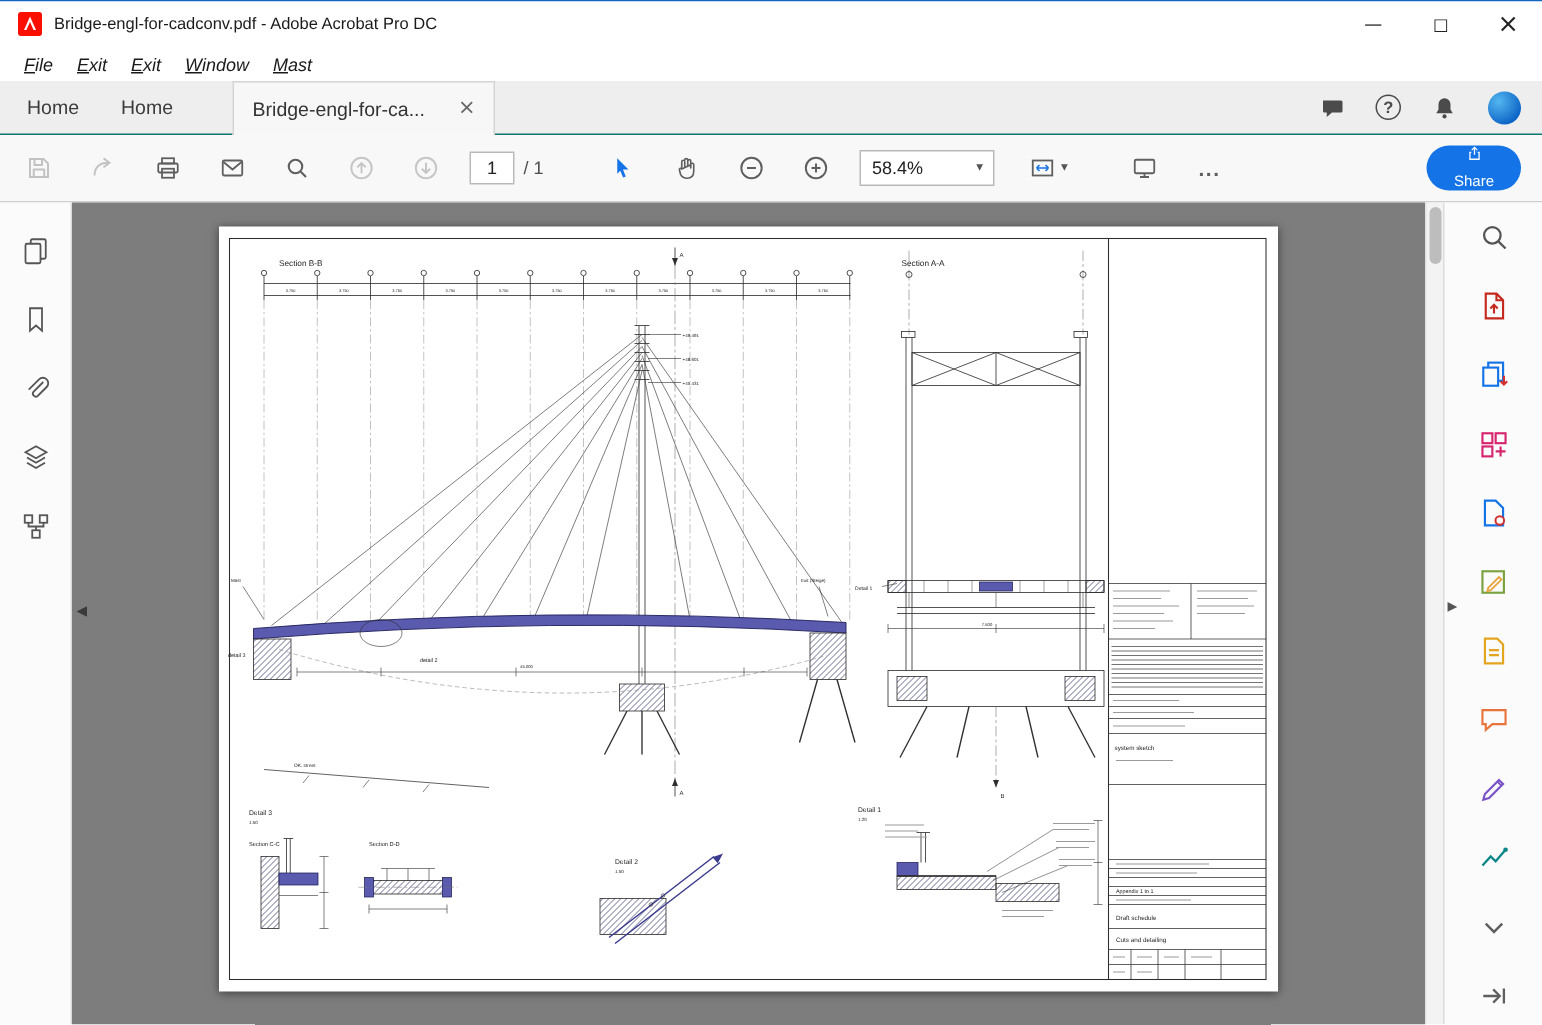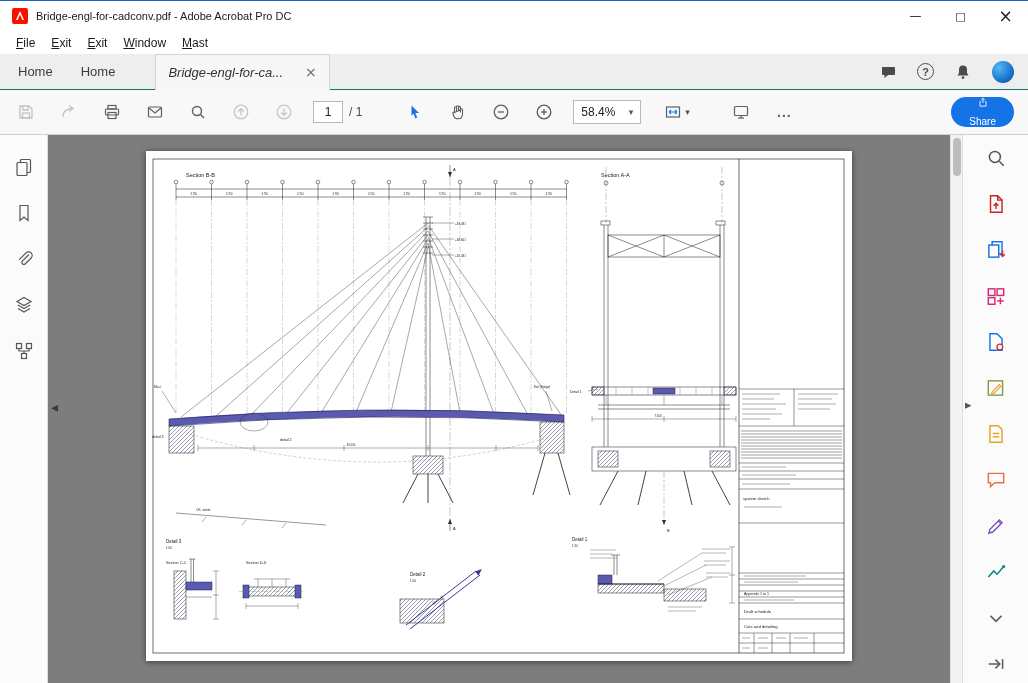--- a/index.html
+++ b/index.html
@@ -13,46 +13,46 @@
   .tb-title { margin-left:8px; font-size:11px; color:#1a1a1a; flex:1; white-space:nowrap; }
   .win-controls { display:flex; height:100%; }
   .win-btn { width:45px; height:100%; display:flex; align-items:center; justify-content:center;
              color:#222; font-family:"DejaVu Sans", sans-serif; cursor:default; }
   .win-btn.min { font-size:12px; }
   .win-btn.max { font-size:11px; }
   .win-btn.close { font-size:17px; }
 
   
   .menubar { height:23px; background:#fff; display:flex; align-items:center; padding-left:8px; flex:0 0 auto; }
-  .menu-item { display:inline-block; padding:3px 8px; font-size:12px; color:#1a1a1a; cursor:default; }
+  .menu-item { display:inline-block; padding:3px 8px; font-size:12px; color:#1a1a1a; cursor:default;font-style:italic; }
   .menu-item::first-letter { text-decoration:underline; }
 
   
   .tabbar { height:36px; background:#eeeeee; display:flex; align-items:center; flex:0 0 auto; border-bottom:1px solid #0f766e; }
   .tab { font-size:13px; color:#3c3c3c; padding:10px 14px; cursor:default; }
   .tab.home { margin-left:4px; }
   .doc-tab { margin-left:26px; height:36px; display:flex; align-items:center; gap:22px; padding:0 12px;
-             background:#f7f7f7; border:1px solid #d4d4d4; border-bottom:none; font-size:13px; color:#333;font-style:italic; }
+             background:#f7f7f7; border:1px solid #d4d4d4; border-bottom:none; font-size:13px; color:#333; }
   .doc-tab .close-x { font-size:14px; color:#666; font-family:"DejaVu Sans", sans-serif; }
   .tab-right { margin-left:auto; display:flex; align-items:center; gap:20px; margin-right:14px; }
   .help-circle { width:17px; height:17px; border:1.4px solid #4b4b4b; border-radius:50%; font-size:11px;
                  display:flex; align-items:center; justify-content:center; color:#4b4b4b; font-weight:bold; }
   .avatar { width:22px; height:22px; border-radius:50%;
             background:radial-gradient(circle at 32% 30%, #54b7f0, #0c64c6 75%); }
 
   
   .toolbar { height:45px; background:#f8f8f8; border-bottom:1px solid #cfcfcf; display:flex;
              align-items:center; padding-left:12px; gap:15px; flex:0 0 auto; }
   .tbtn { width:28px; height:28px; display:flex; align-items:center; justify-content:center; flex:0 0 auto; }
   .page-group { display:flex; align-items:center; gap:6px; }
   .page-input { width:30px; height:22px; border:1px solid #b9b9b9; background:#fff; text-align:center;
                 font-size:12px; font-family:"Liberation Sans", sans-serif; color:#222; }
   .page-total { font-size:12px; color:#4d4d4d; }
   .ml24 { margin-left:24px; } .ml8 { margin-left:8px; } .ml12 { margin-left:12px; }
-  .zoom-box { width:68px; height:24px; border:1px solid #b9b9b9; background:#fff; display:flex;
+  .zoom-box { width:90px; height:24px; border:1px solid #b9b9b9; background:#fff; display:flex;
               align-items:center; justify-content:space-between; padding:0 7px; font-size:12px; color:#222; }
   .caret { font-size:9px; color:#555; font-family:"DejaVu Sans", sans-serif; }
   .fit-btn { display:flex; align-items:center; gap:3px; width:36px; }
   .ellipsis-btn { font-size:14px; font-weight:bold; color:#5f5f5f; letter-spacing:1px; }
   .share-btn { margin-left:auto; margin-right:14px; height:30px; padding:0 18px; border-radius:15px;
                background:#1473e6; color:#fff; font-size:10px; display:flex; align-items:center; gap:8px; cursor:pointer;flex-direction:column; }
 
   
   .main { flex:1; display:flex; min-height:0; }
   .left-rail { width:48px; background:#fbfbfb; border-right:1px solid #dcdcdc; display:flex;

